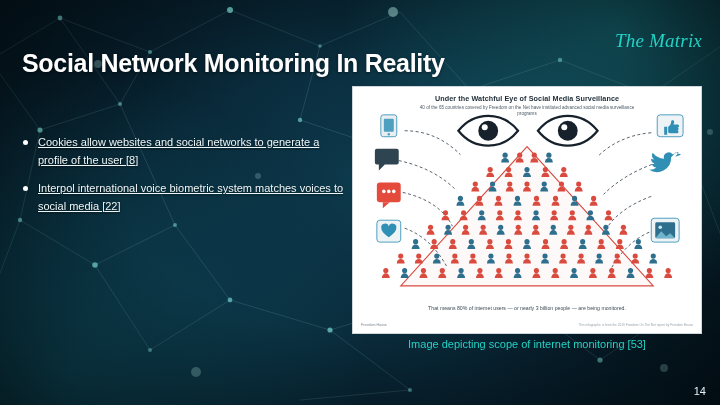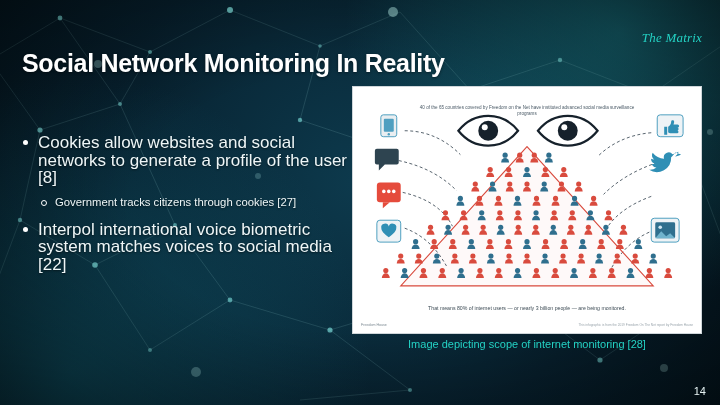--- a/index.html
+++ b/index.html
@@ -24,45 +24,46 @@
     position: absolute; inset: 0;
     background: radial-gradient(ellipse at 50% 50%, rgba(0,0,0,0) 45%, rgba(0,0,0,0.45) 100%);
     pointer-events: none;
   }
 
   #brand {
     position: absolute; top: 30px; right: 18px;
     color: #24d2c4;
     font-family: "Liberation Serif", serif;
     font-style: italic;
-    font-size: 13px;
+    font-size: 19px;
     letter-spacing: .2px;
   }
 
   #title {
     position: absolute; left: 22px; top: 49px;
     color: #ffffff;
     font-size: 25px;
     font-weight: bold;
     letter-spacing: -0.3px;
     text-shadow: 0 1px 3px rgba(0,0,0,.45);
   }
 
   #bullets {
     position: absolute; left: 22px; top: 134px;
     width: 330px;
     color: #eef6f7;
   }
   .b-l1 {
     position: relative;
     padding-left: 16px;
-    font-size: 17px;
+    font-size: 11px;
     line-height: 17.5px;
     margin-bottom: 11px;
     text-shadow: 0 1px 2px rgba(0,0,0,.5);
+    text-decoration: underline;
   }
   .b-l1::before {
     content: "";
     position: absolute; left: 1px; top: 6px;
     width: 5px; height: 5px; border-radius: 50%;
     background: #ffffff;
   }
   .b-l2 {
     position: relative;
     margin-left: 18px;
@@ -194,25 +195,25 @@
     </g>
   </svg>
   <div class="vignette"></div>
 
   <div id="brand">The Matrix</div>
 
   <h1 id="title">Social Network Monitoring In Reality</h1>
 
   <div id="bullets">
     <div class="b-l1">Cookies allow websites and social networks to generate a profile of the user [8]</div>
-    <div class="b-l2">Government tracks citizens through cookies [27]</div>
     <div class="b-l1">Interpol international voice biometric system matches voices to social media [22]</div>
   </div>
 
   <div id="figure">
+    <div id="fig-title">Under the Watchful Eye of Social Media Surveillance</div>
     <div id="fig-sub">40 of the 65 countries covered by Freedom on the Net have instituted advanced social media surveillance programs</div>
 
     <svg id="fig-svg" viewBox="0 0 350 248">
 
       <g stroke="#2e3d49" stroke-width="0.8" fill="none" stroke-dasharray="3 2.5">
         <path d="M52,44 C78,44 96,56 108,68"></path>
         <path d="M46,74 C74,80 92,92 104,104"></path>
         <path d="M50,106 C76,112 92,124 100,140"></path>
         <path d="M52,142 C74,150 86,166 94,180"></path>
         <path d="M300,46 C276,48 258,58 246,70"></path>
@@ -454,16 +455,16 @@
         <circle cx="216" cy="44" r="10" fill="#16212b"></circle>
         <circle cx="212.5" cy="40.5" r="3" fill="#ffffff"></circle>
       </g>
     </svg>
 
     <div id="fig-foot">That means 80% of internet users — or nearly 3 billion people — are being monitored.</div>
     <div id="fig-credit-l">Freedom House</div>
     <div id="fig-credit-r">This infographic is from the 2019 Freedom On The Net report by Freedom House</div>
   </div>
 
-  <div id="caption">Image depicting scope of internet monitoring [28]</div>
+  <div id="caption">Image depicting scope of internet monitoring [53]</div>
 
   <div id="pagenum">14</div>
 </div>
 
 </body></html>

